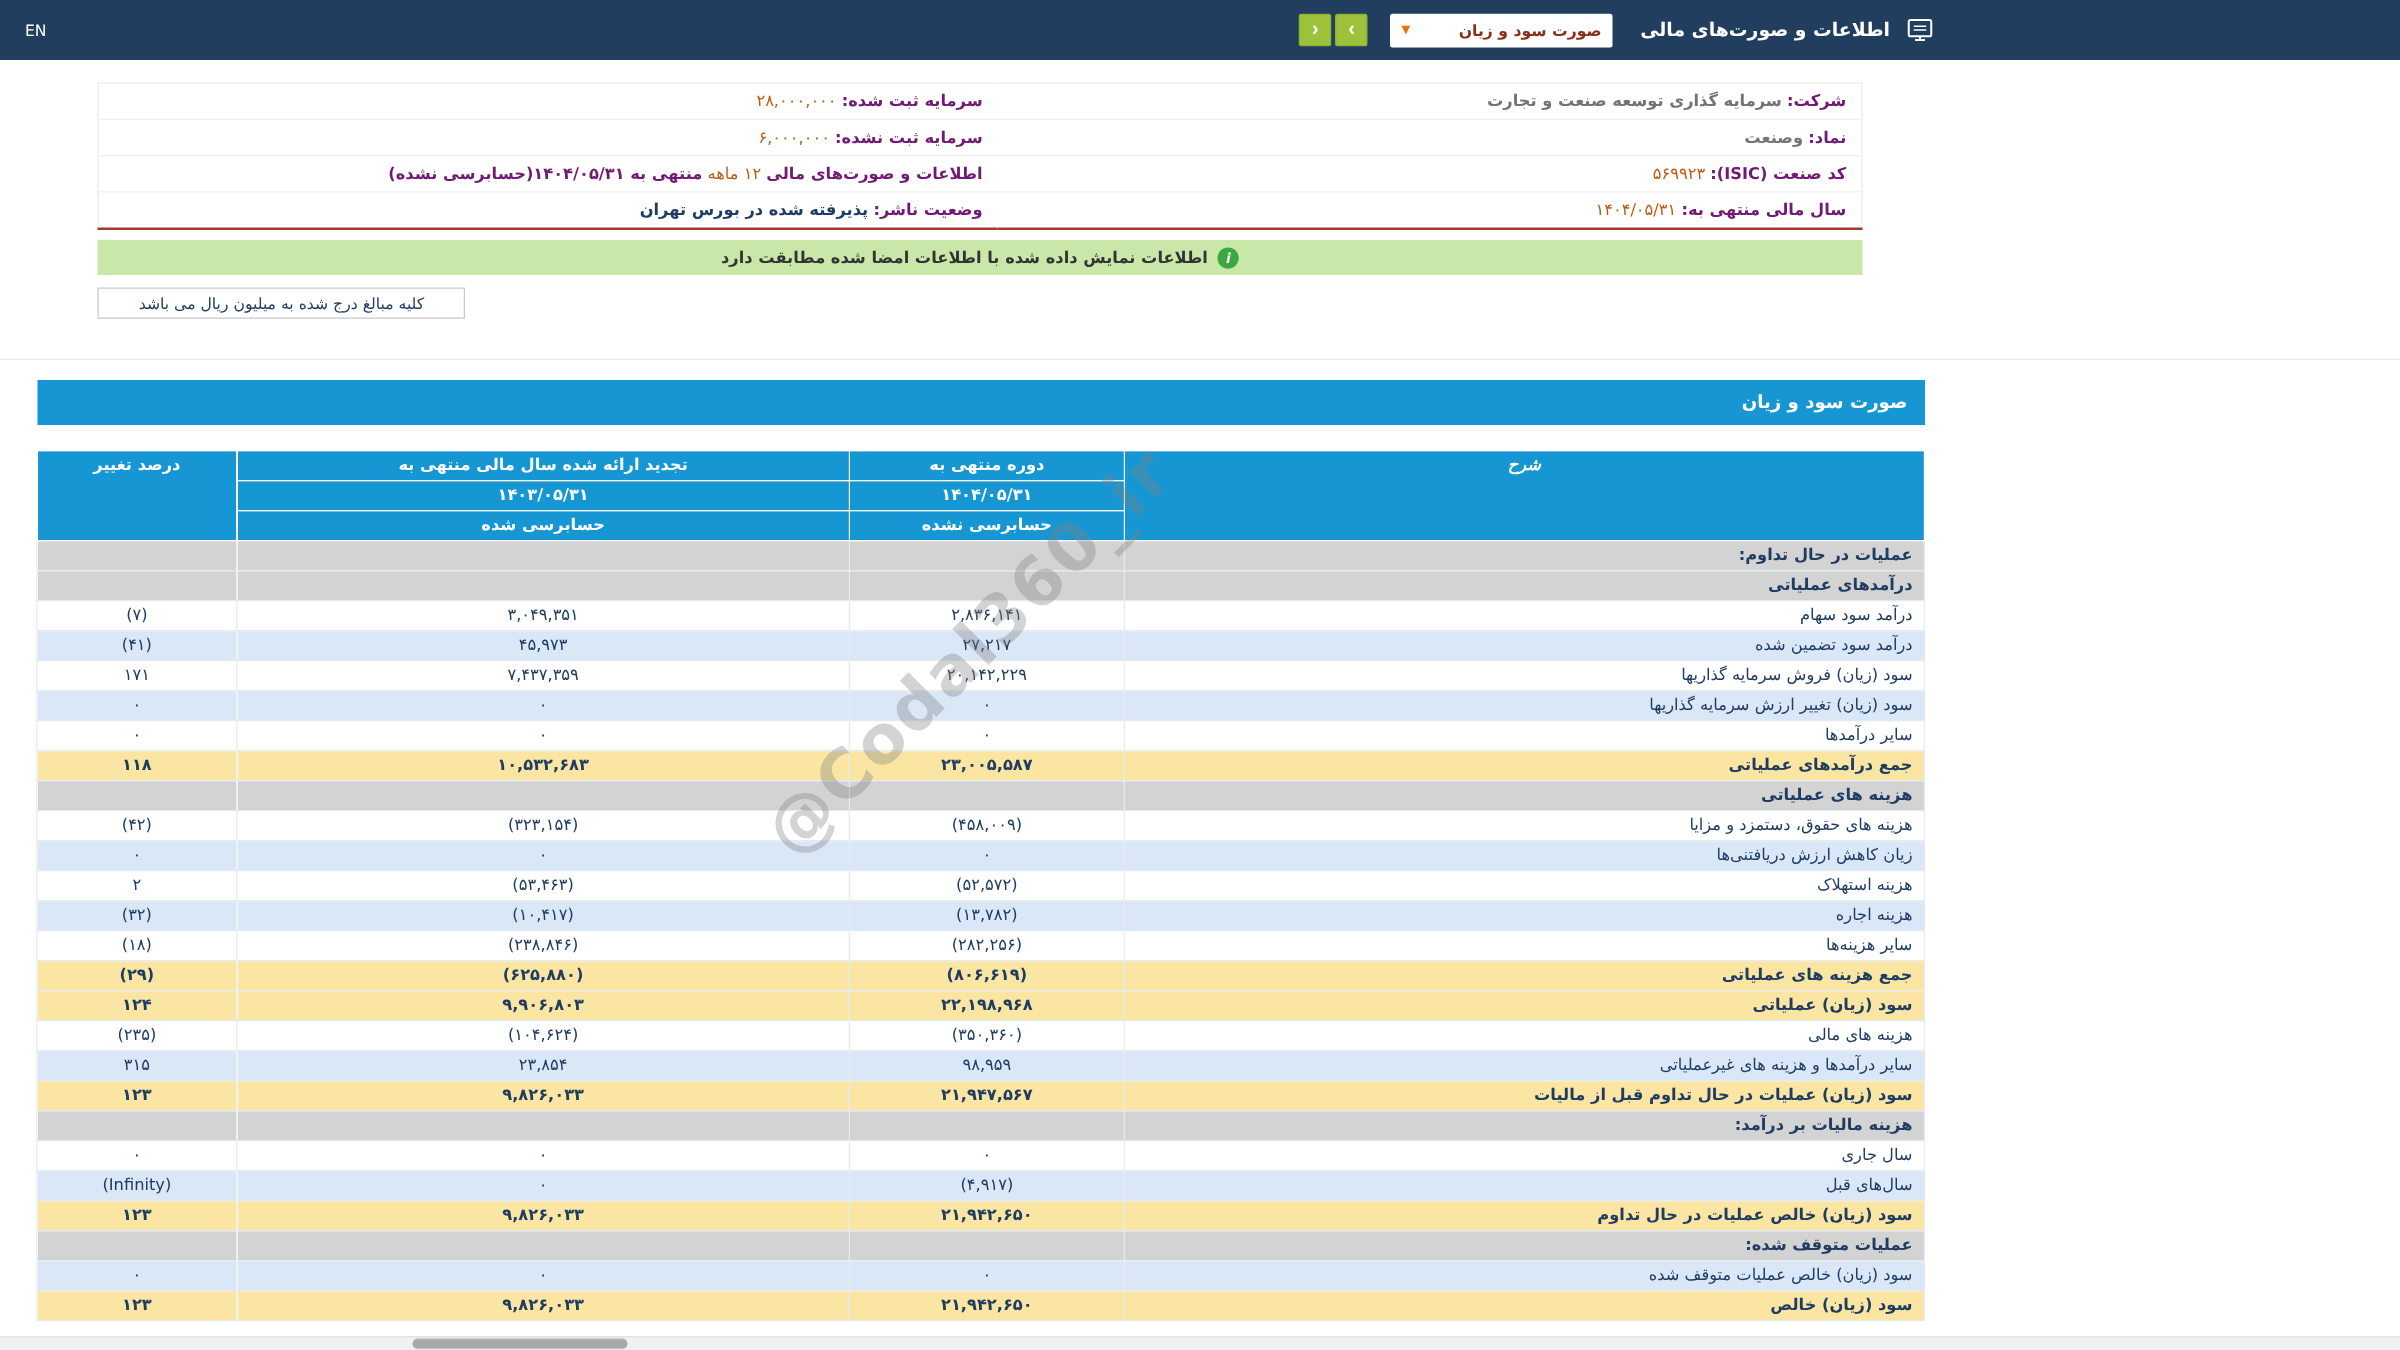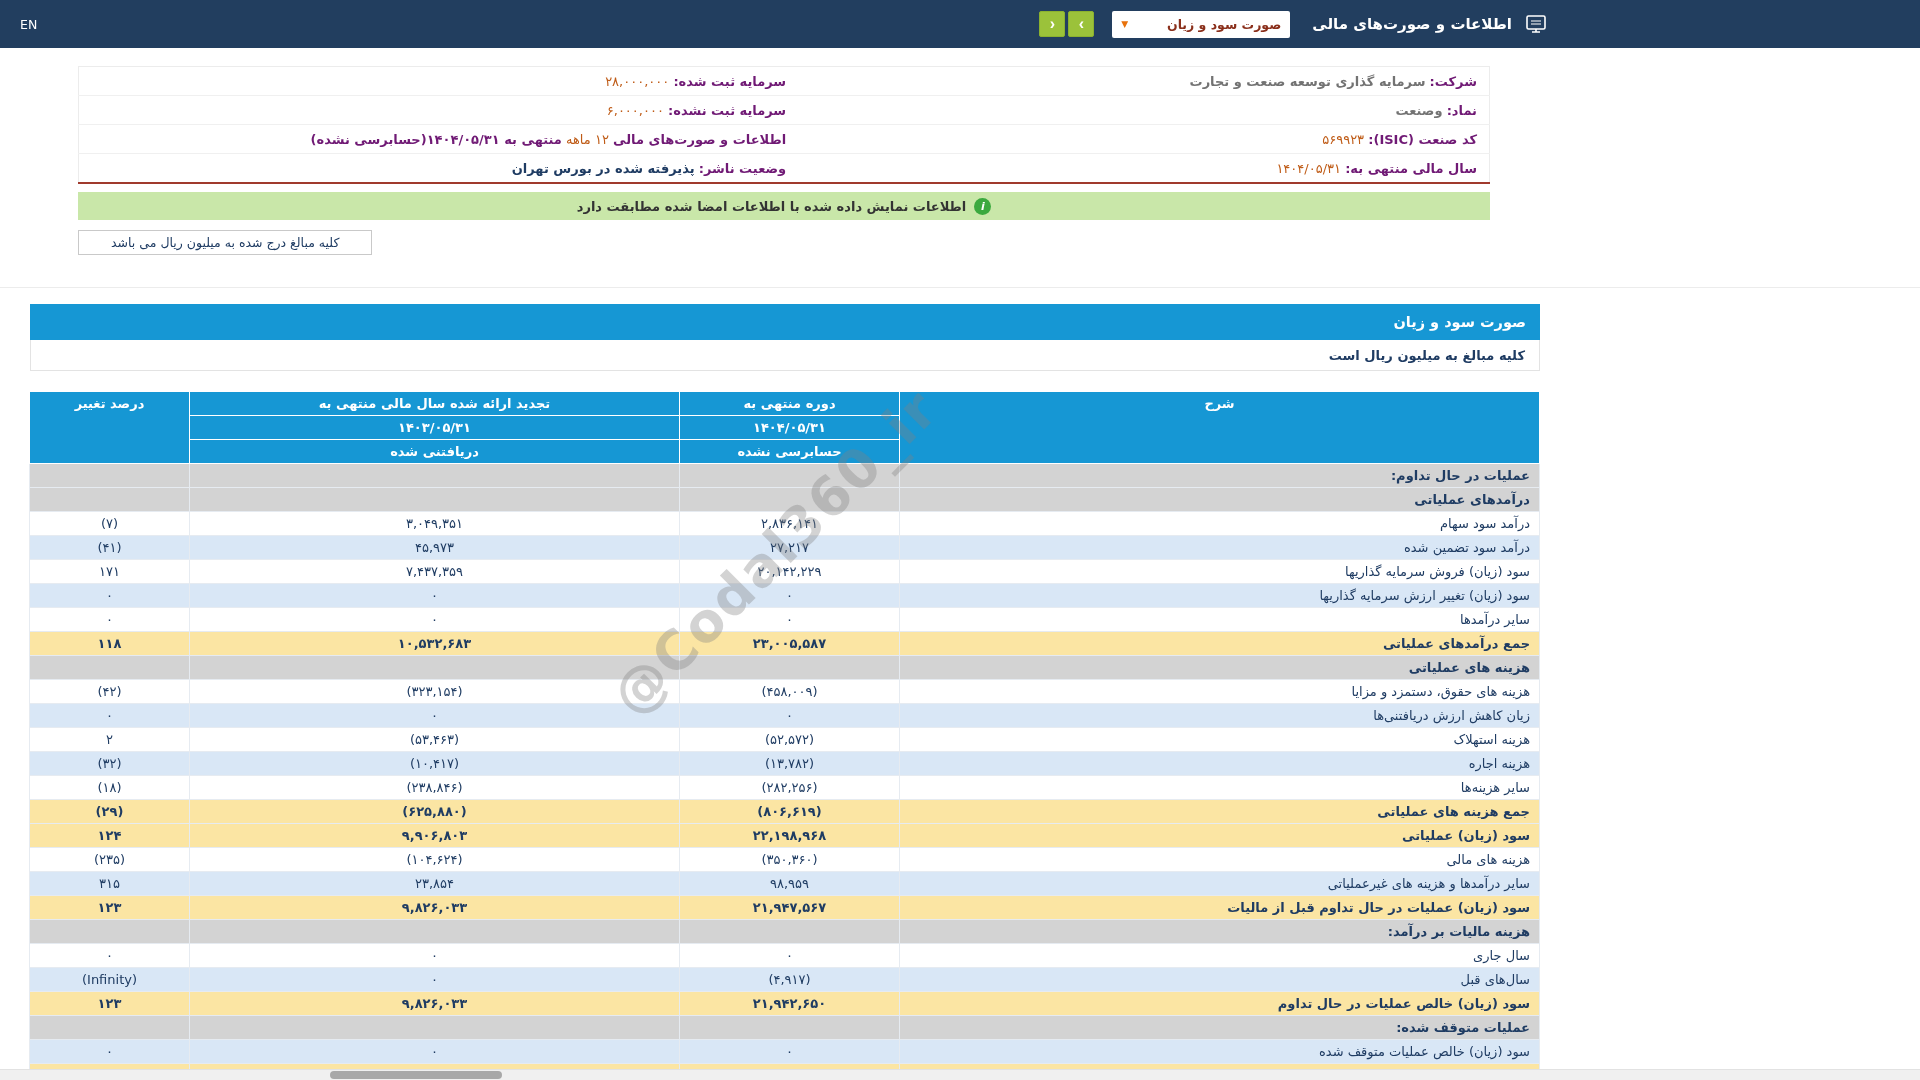--- a/index.html
+++ b/index.html
@@ -71,21 +71,21 @@
   }
 
   
   .table-wrap{margin:20px 380px 0 30px;position:relative;background:#fff;}
   table.main{width:1510px;table-layout:fixed;border-collapse:collapse;}
   table.main th{
     background:#1697d4;color:#fff;font-weight:bold;font-size:13px;height:23px;line-height:23px;
     border:1px solid rgba(255,255,255,.7);padding:0 8px;text-align:center;white-space:nowrap;
     overflow:hidden;
   }
-  .th-desc{text-align:center;vertical-align:top;padding-top:1px;}
+  .th-desc{text-align:center;vertical-align:top;padding-top:1px;font-style:italic;}
   .th-pct{vertical-align:top;padding-top:1px;}
   table.main td{
     height:23px;line-height:23px;font-size:13px;padding:0 9px;
     border:1px solid #e6ebf1;color:#1f3c63;white-space:nowrap;overflow:hidden;
   }
   .c-desc{text-align:right;}
   .c-num{text-align:center;}
   tr.r-white{background:#fff;}
   tr.r-blue{background:#d9e7f6;}
   tr.r-total{background:#fbe5a3;font-weight:bold;}
@@ -178,21 +178,20 @@
   <span class="info-icon">i</span>
   <span class="banner-text">اطلاعات نمایش داده شده با اطلاعات امضا شده مطابقت دارد</span>
 </div>
 
 <div class="note-box">کلیه مبالغ درج شده به میلیون ریال می باشد</div>
 
 <div class="page-divider"></div>
 
 <div class="statement">
   <div class="stmt-title">صورت سود و زیان</div>
-  <div class="stmt-unit">کلیه مبالغ به میلیون ریال است</div>
 </div>
 
 <div class="table-wrap">
   <div class="watermark">@Codal360_ir</div>
   <table class="main">
     <colgroup>
       <col style="width:640px">
         <col style="width:220px">
         <col style="width:490px">
         <col style="width:160px">
@@ -203,21 +202,21 @@
         <th>دوره منتهی به</th>
         <th>تجدید ارائه شده سال مالی منتهی به</th>
         <th rowspan="3" class="th-pct">درصد تغییر</th>
       </tr>
       <tr>
         <th>۱۴۰۴/۰۵/۳۱</th>
         <th>۱۴۰۳/۰۵/۳۱</th>
       </tr>
       <tr>
         <th>حسابرسی نشده</th>
-        <th>دریافتنی شده</th>
+        <th>حسابرسی شده</th>
       </tr>
     </thead>
     <tbody>
         <tr class="r-section">
           <td class="c-desc">عملیات در حال تداوم:</td>
           <td class="c-num"></td>
           <td class="c-num"></td>
           <td class="c-num"></td>
         </tr>
         <tr class="r-section">

